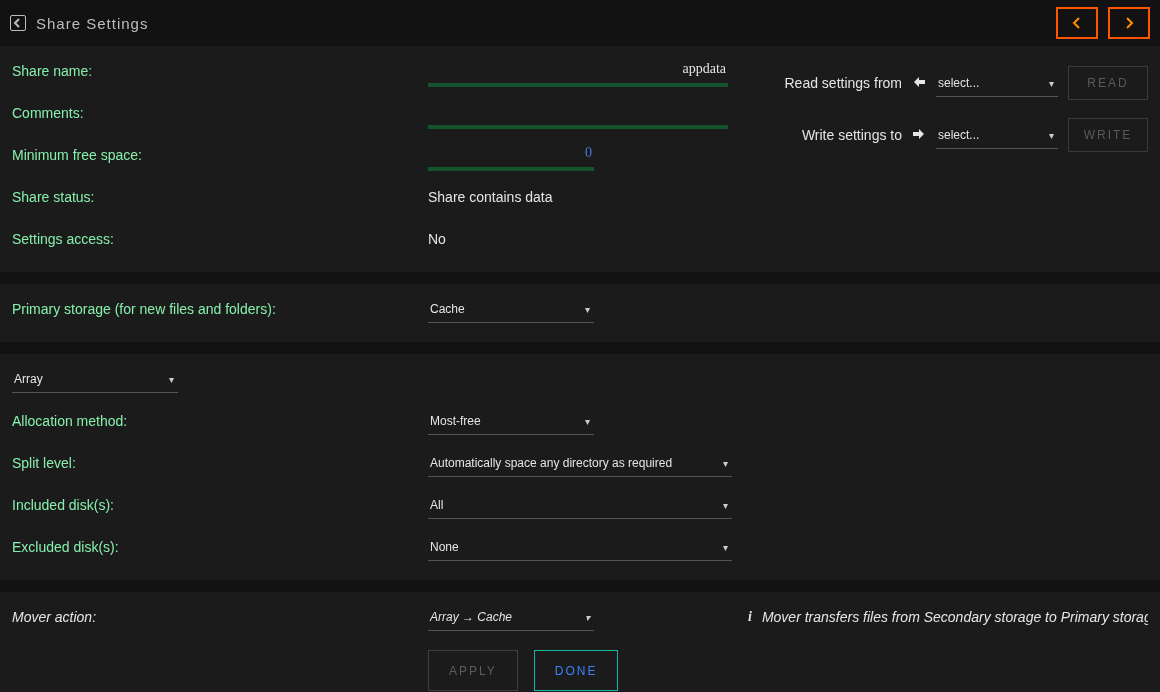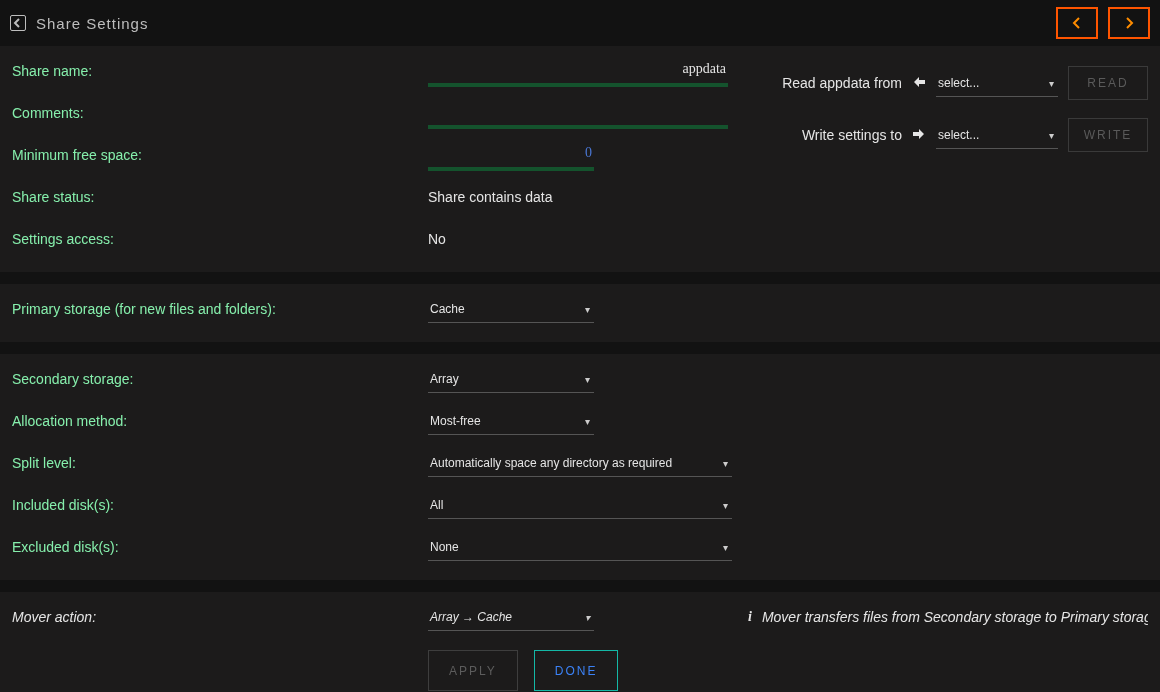--- a/index.html
+++ b/index.html
@@ -218,21 +218,21 @@
         </svg>
     </button>
   </div>
 </div>
 
 <div class="scroll">
 
   <div class="section first-section">
 
     <div class="rw-panel">
-      <span class="rw-label">Read appdata from</span>
+      <span class="rw-label">Read settings from</span>
       <span class="arrow">
         <svg viewBox="0 0 14 14" fill="#e5e5e5">
             <path d="M7 2 L2 7 L7 12 L7 9 L13 9 L13 5 L7 5 Z"></path>
           </svg>
       </span>
       <span class="sel sw-122">
           <span>select...</span>
         </span>
       <button class="rw-btn">READ</button>
 
@@ -282,21 +282,20 @@
       <span class="value">
           <span class="sel sw-166">
             <span>Cache</span>
           </span>
         </span>
     </div>
   </div>
 
   <div class="section">
     <div class="row">
-      <span class="label">Secondary storage:</span>
       <span class="value">
           <span class="sel sw-166">
             <span>Array</span>
           </span>
         </span>
     </div>
     <div class="row">
       <span class="label">Allocation method:</span>
       <span class="value">
           <span class="sel sw-166">

